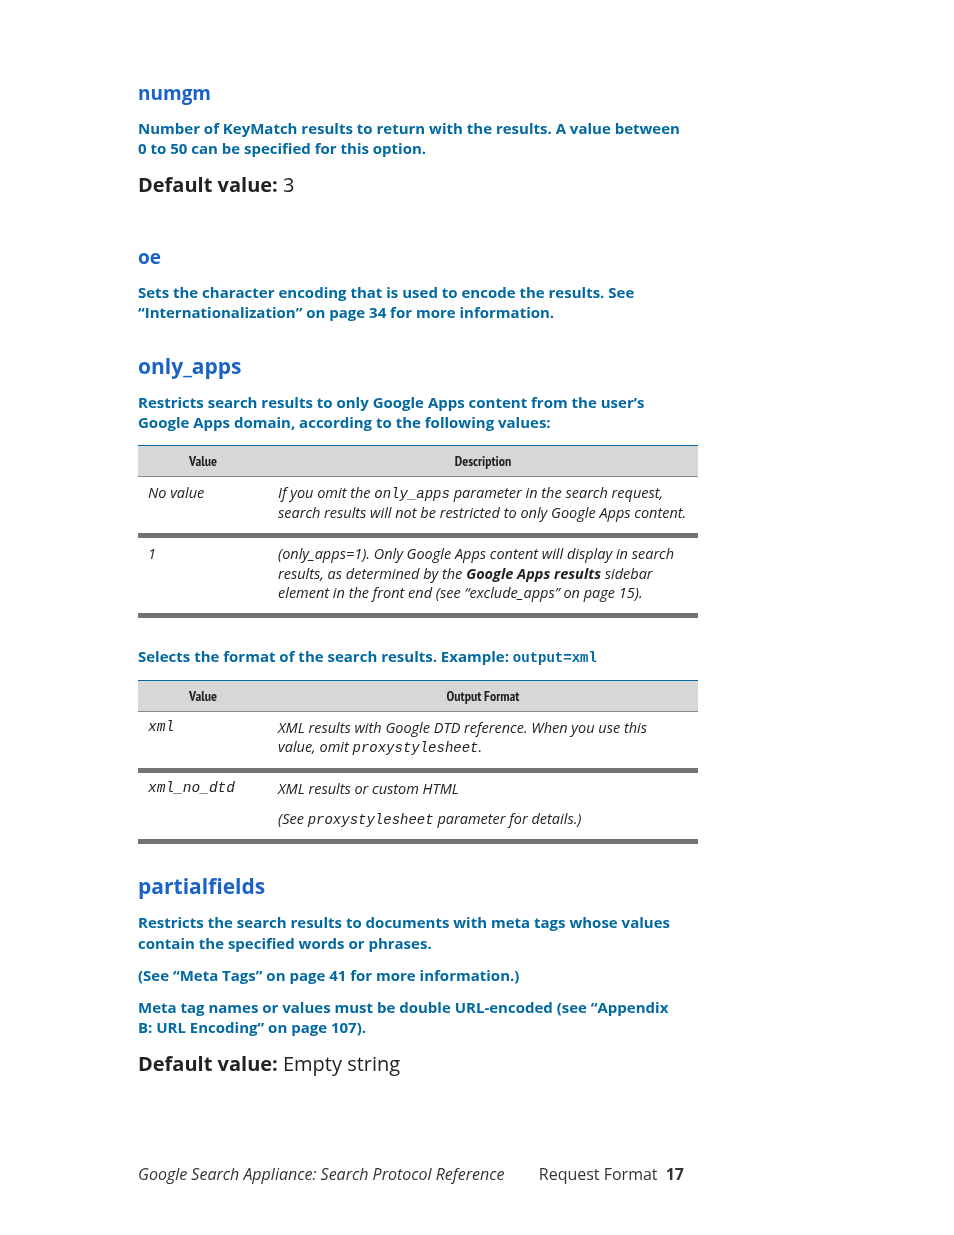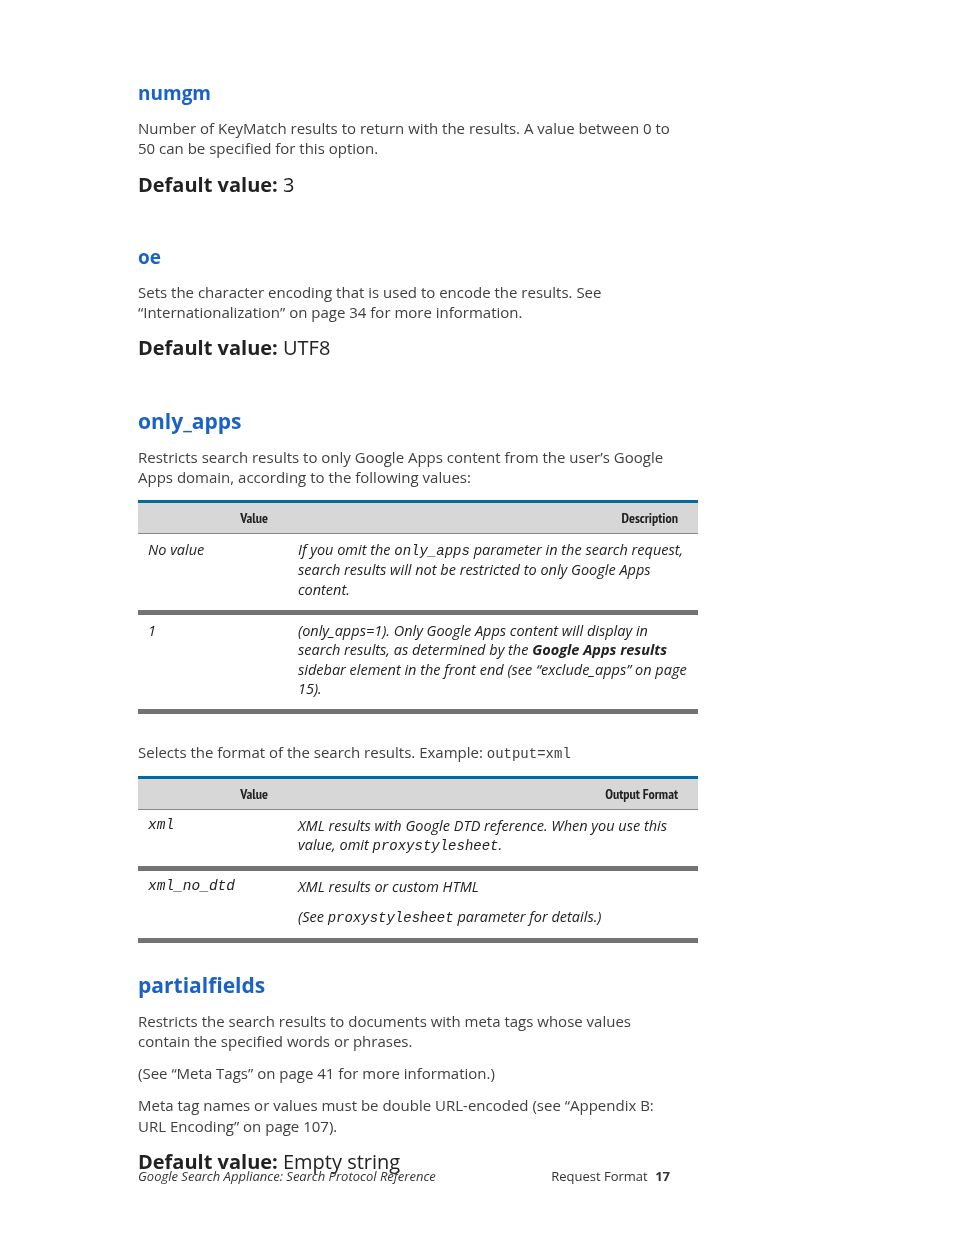--- a/index.html
+++ b/index.html
@@ -22,21 +22,22 @@
     font-size: 19px;
     margin: 0 0 12px 0;
   }
   h2.section-heading.big {
     font-size: 21px;
   }
   p.body-text {
     font-size: 15px;
     line-height: 1.35;
     margin: 0 0 12px 0;
-    color: #404040;
+    color: #0369a1;
+    font-weight: bold;
   }
   .default-line {
     font-size: 20px;
     margin: 0 0 28px 0;
   }
   .default-line .label {
     font-weight: 700;
   }
   .mono {
     font-family: "Courier New", Courier, monospace;
@@ -45,44 +46,44 @@
   table.data-table {
     border-collapse: collapse;
     width: 560px;
     margin: 8px 0 28px 0;
   }
   table.data-table th {
     background: #d7d7d7;
     font-family: "PT Sans Narrow", "Arial Narrow", Arial, sans-serif;
     font-weight: 700;
     font-size: 14px;
-    text-align: right;
-    padding: 6px 20px;
-    border-top: 3px solid #0369a1;
+    text-align: center;
+    padding: 6px 10px;
+    border-top: 1px solid #0369a1;
     border-bottom: 1px solid #888;
   }
   table.data-table th:first-child {
     width: 110px;
   }
   table.data-table td {
     font-size: 14.5px;
     line-height: 1.35;
     padding: 6px 10px 10px 10px;
     vertical-align: top;
     border-bottom: 5px solid #737373;
     font-style: italic;
   }
   .footer {
     position: absolute;
     bottom: 50px;
     left: 138px;
-    right: 152px;
+    right: 138px;
     display: flex;
     justify-content: space-between;
-    font-size: 13px;
+    font-size: 16px;
     color: #333;
   }
   .footer .doc-title {
     font-style: italic;
   }
   .footer .page-num {
     font-weight: 700;
     margin-left: 4px;
   }
   .bold { font-weight: 700; }
@@ -96,23 +97,20 @@
   <h2 class="section-heading">numgm</h2>
   <p class="body-text">Number of KeyMatch results to return with the results. A value between 0 to 50 can be specified for this option.</p>
   <p class="default-line">
     <span class="label">Default value:</span><span> 3</span>
   </p>
 
   <div class="spacer-sm"></div>
 
   <h2 class="section-heading">oe</h2>
   <p class="body-text">Sets the character encoding that is used to encode the results. See “Internationalization” on page 34 for more information.</p>
-  <p class="default-line">
-    <span class="label">Default value:</span><span> UTF8</span>
-  </p>
 
   <div class="spacer-sm"></div>
 
   <h2 class="section-heading big">only_apps</h2>
   <p class="body-text">Restricts search results to only Google Apps content from the user’s Google Apps domain, according to the following values:</p>
 
   <table class="data-table">
     <thead>
       <tr>
         <th>Value</th>

